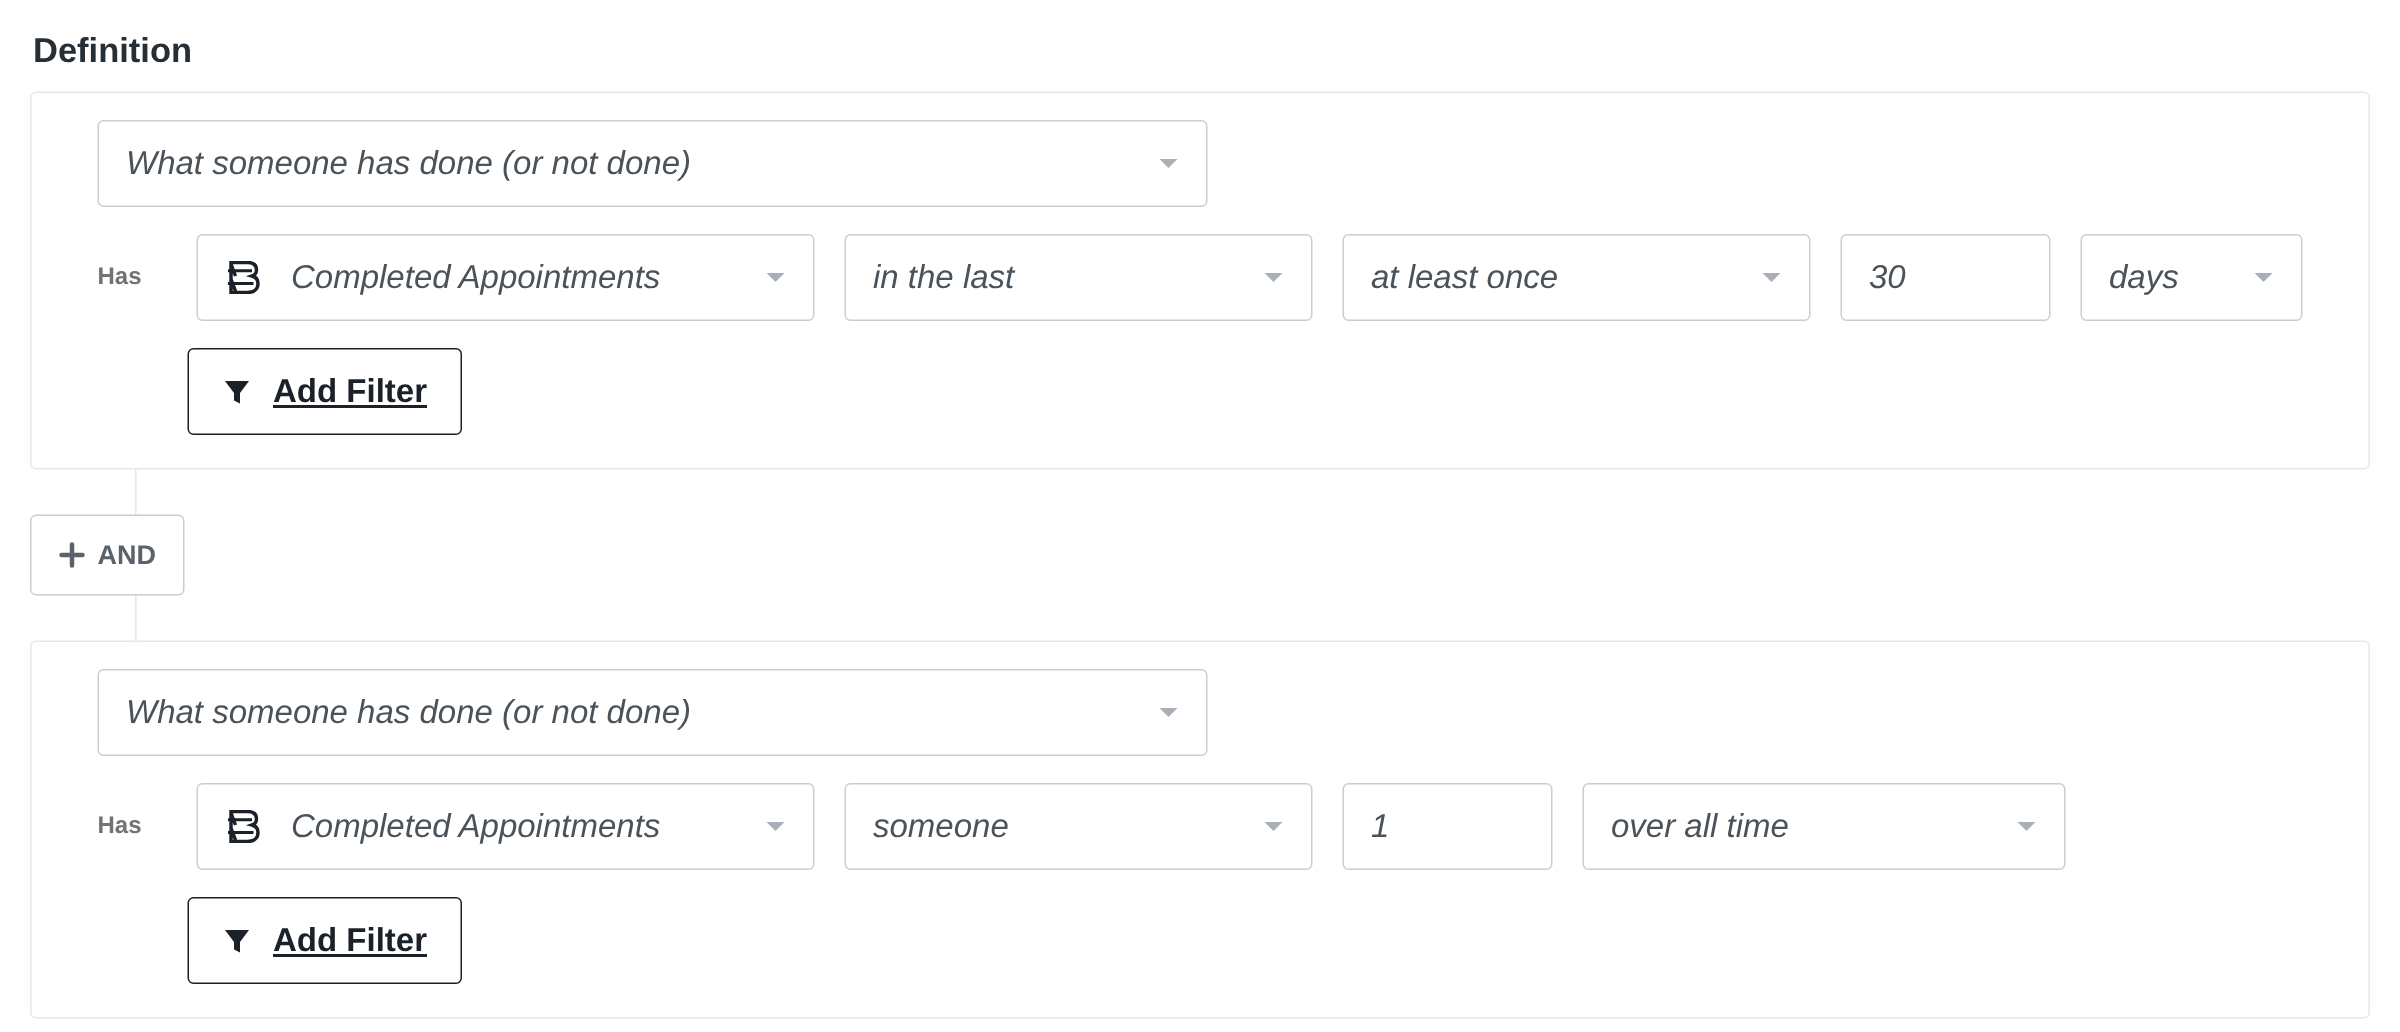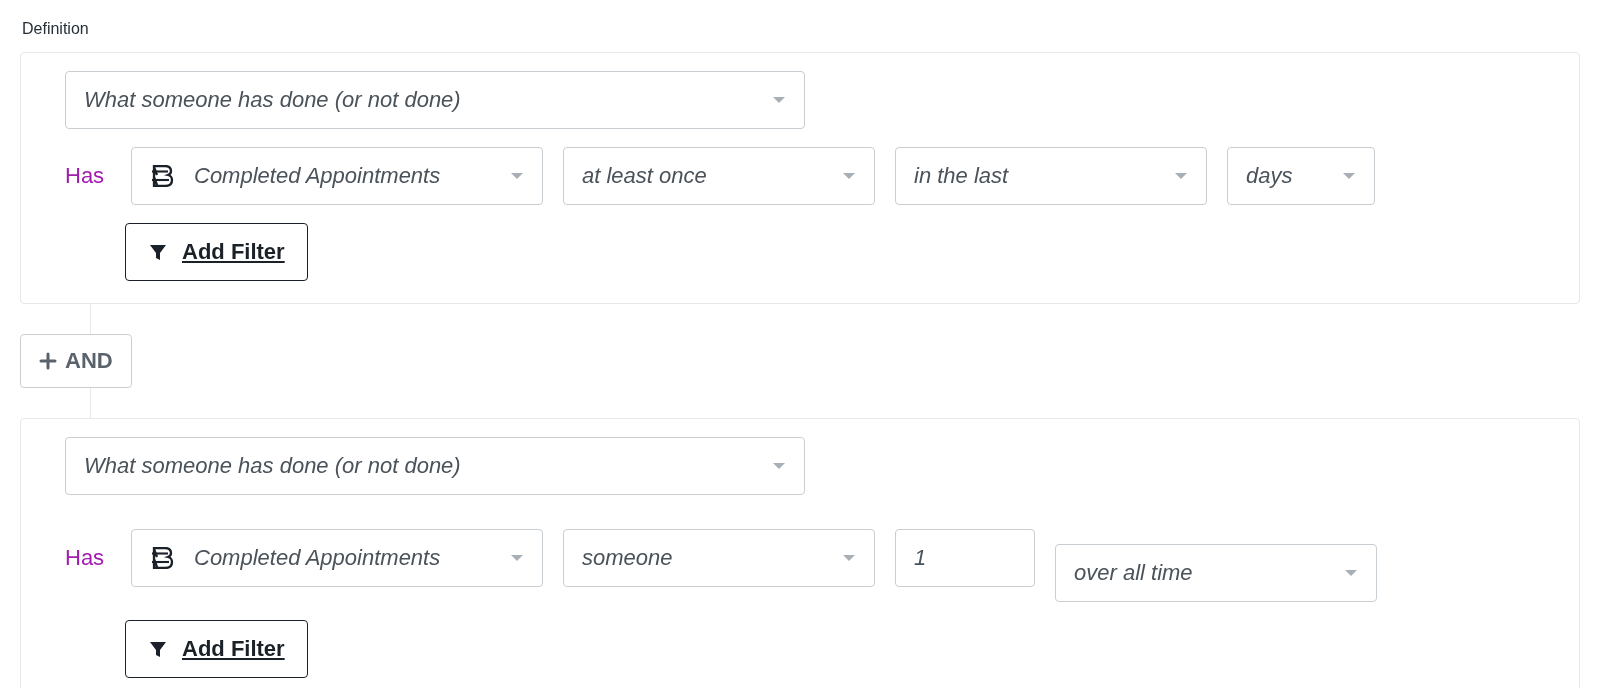--- a/index.html
+++ b/index.html
@@ -9,22 +9,22 @@
     font-family: -apple-system, BlinkMacSystemFont, "Segoe UI", Helvetica, Arial, sans-serif;
     color: #333b42;
     background: #ffffff;
     font-size: 20px;
   }
   .page {
     padding: 20px 20px 40px 20px;
     width: 1600px;
   }
   .section-title {
-    font-size: 16px;
-    font-weight: 400;
+    font-size: 23px;
+    font-weight: 700;
     color: #262f36;
     margin: 0 0 14px 2px;
   }
   .definition-wrap {
     position: relative;
   }
   .definition-wrap::before {
     content: "";
     position: absolute;
     left: 70px;
@@ -44,23 +44,23 @@
   }
   .row {
     display: flex;
     align-items: center;
     gap: 20px;
     margin-bottom: 18px;
   }
   .row:last-child { margin-bottom: 0; }
   .row-indent { margin-left: 60px; }
   .label-has {
-    font-weight: 400;
-    color: #a21caf;
-    font-size: 22px;
+    font-weight: 700;
+    color: #737373;
+    font-size: 16px;
     min-width: 46px;
   }
   .select, .input {
     display: inline-flex;
     align-items: center;
     border: 1px solid #c9ced3;
     border-radius: 4px;
     height: 58px;
     padding: 0 18px;
     background: #fff;
@@ -77,21 +77,21 @@
     align-items: center;
   }
   .select-wide { width: 740px; justify-content: space-between; }
   .select-metric { width: 412px; gap: 16px; }
   .select-freq-1 { width: 312px; justify-content: space-between; }
   .select-range-1 { width: 312px; justify-content: space-between; }
   .input-num-1 { width: 140px; }
   .select-unit-1 { width: 148px; justify-content: flex-end; }
   .select-freq-2 { width: 312px; justify-content: space-between; }
   .input-num-2 { width: 140px; }
-  .select-range-2 { width: 322px; justify-content: space-between; margin-top: 31px; }
+  .select-range-2 { width: 322px; justify-content: space-between; }
   .input {
     font-family: inherit;
     outline: none;
   }
   .btn {
     display: inline-flex;
     align-items: center;
     gap: 14px;
     border: 1.5px solid #1b2128;
     border-radius: 4px;
@@ -110,21 +110,21 @@
     display: inline-flex;
     align-items: center;
     gap: 8px;
     border: 1px solid #c9ced3;
     border-radius: 4px;
     background: #fff;
     height: 54px;
     padding: 0 18px;
     color: #5a636b;
     font-weight: 700;
-    font-size: 22px;
+    font-size: 18px;
     cursor: pointer;
     margin: 30px 0 30px 0;
   }
   .bb-icon {
     display: inline-flex;
     align-items: center;
     justify-content: center;
     width: 28px;
     height: 22px;
   }
@@ -170,38 +170,39 @@
             </svg>
           </span>
           <span>Completed Appointments</span>
           <span class="caret chevron-icon">
             <svg width="14" height="10" viewBox="0 0 14 10">
                 <path d="M1 2 L7 8 L13 2 Z" fill="#a8afb6"></path>
               </svg>
           </span>
         </div>
 
+        <div class="select select-range-1">
+          <span>in the last</span>
+          <span class="caret chevron-icon">
+            <svg width="14" height="10" viewBox="0 0 14 10">
+                <path d="M1 2 L7 8 L13 2 Z" fill="#a8afb6"></path>
+              </svg>
+          </span>
+        </div>
+
         <div class="select select-freq-1">
           <span>at least once</span>
           <span class="caret chevron-icon">
             <svg width="14" height="10" viewBox="0 0 14 10">
                 <path d="M1 2 L7 8 L13 2 Z" fill="#a8afb6"></path>
               </svg>
           </span>
         </div>
 
-        <div class="select select-range-1">
-          <span>in the last</span>
-          <span class="caret chevron-icon">
-            <svg width="14" height="10" viewBox="0 0 14 10">
-                <path d="M1 2 L7 8 L13 2 Z" fill="#a8afb6"></path>
-              </svg>
-          </span>
-        </div>
-
+        <input class="input input-num-1" type="text" value="30" style="">
 
         <div class="select select-unit-1">
           <span>days</span>
           <span class="caret chevron-icon">
             <svg width="14" height="10" viewBox="0 0 14 10">
                 <path d="M1 2 L7 8 L13 2 Z" fill="#a8afb6"></path>
               </svg>
           </span>
         </div>
       </div>

